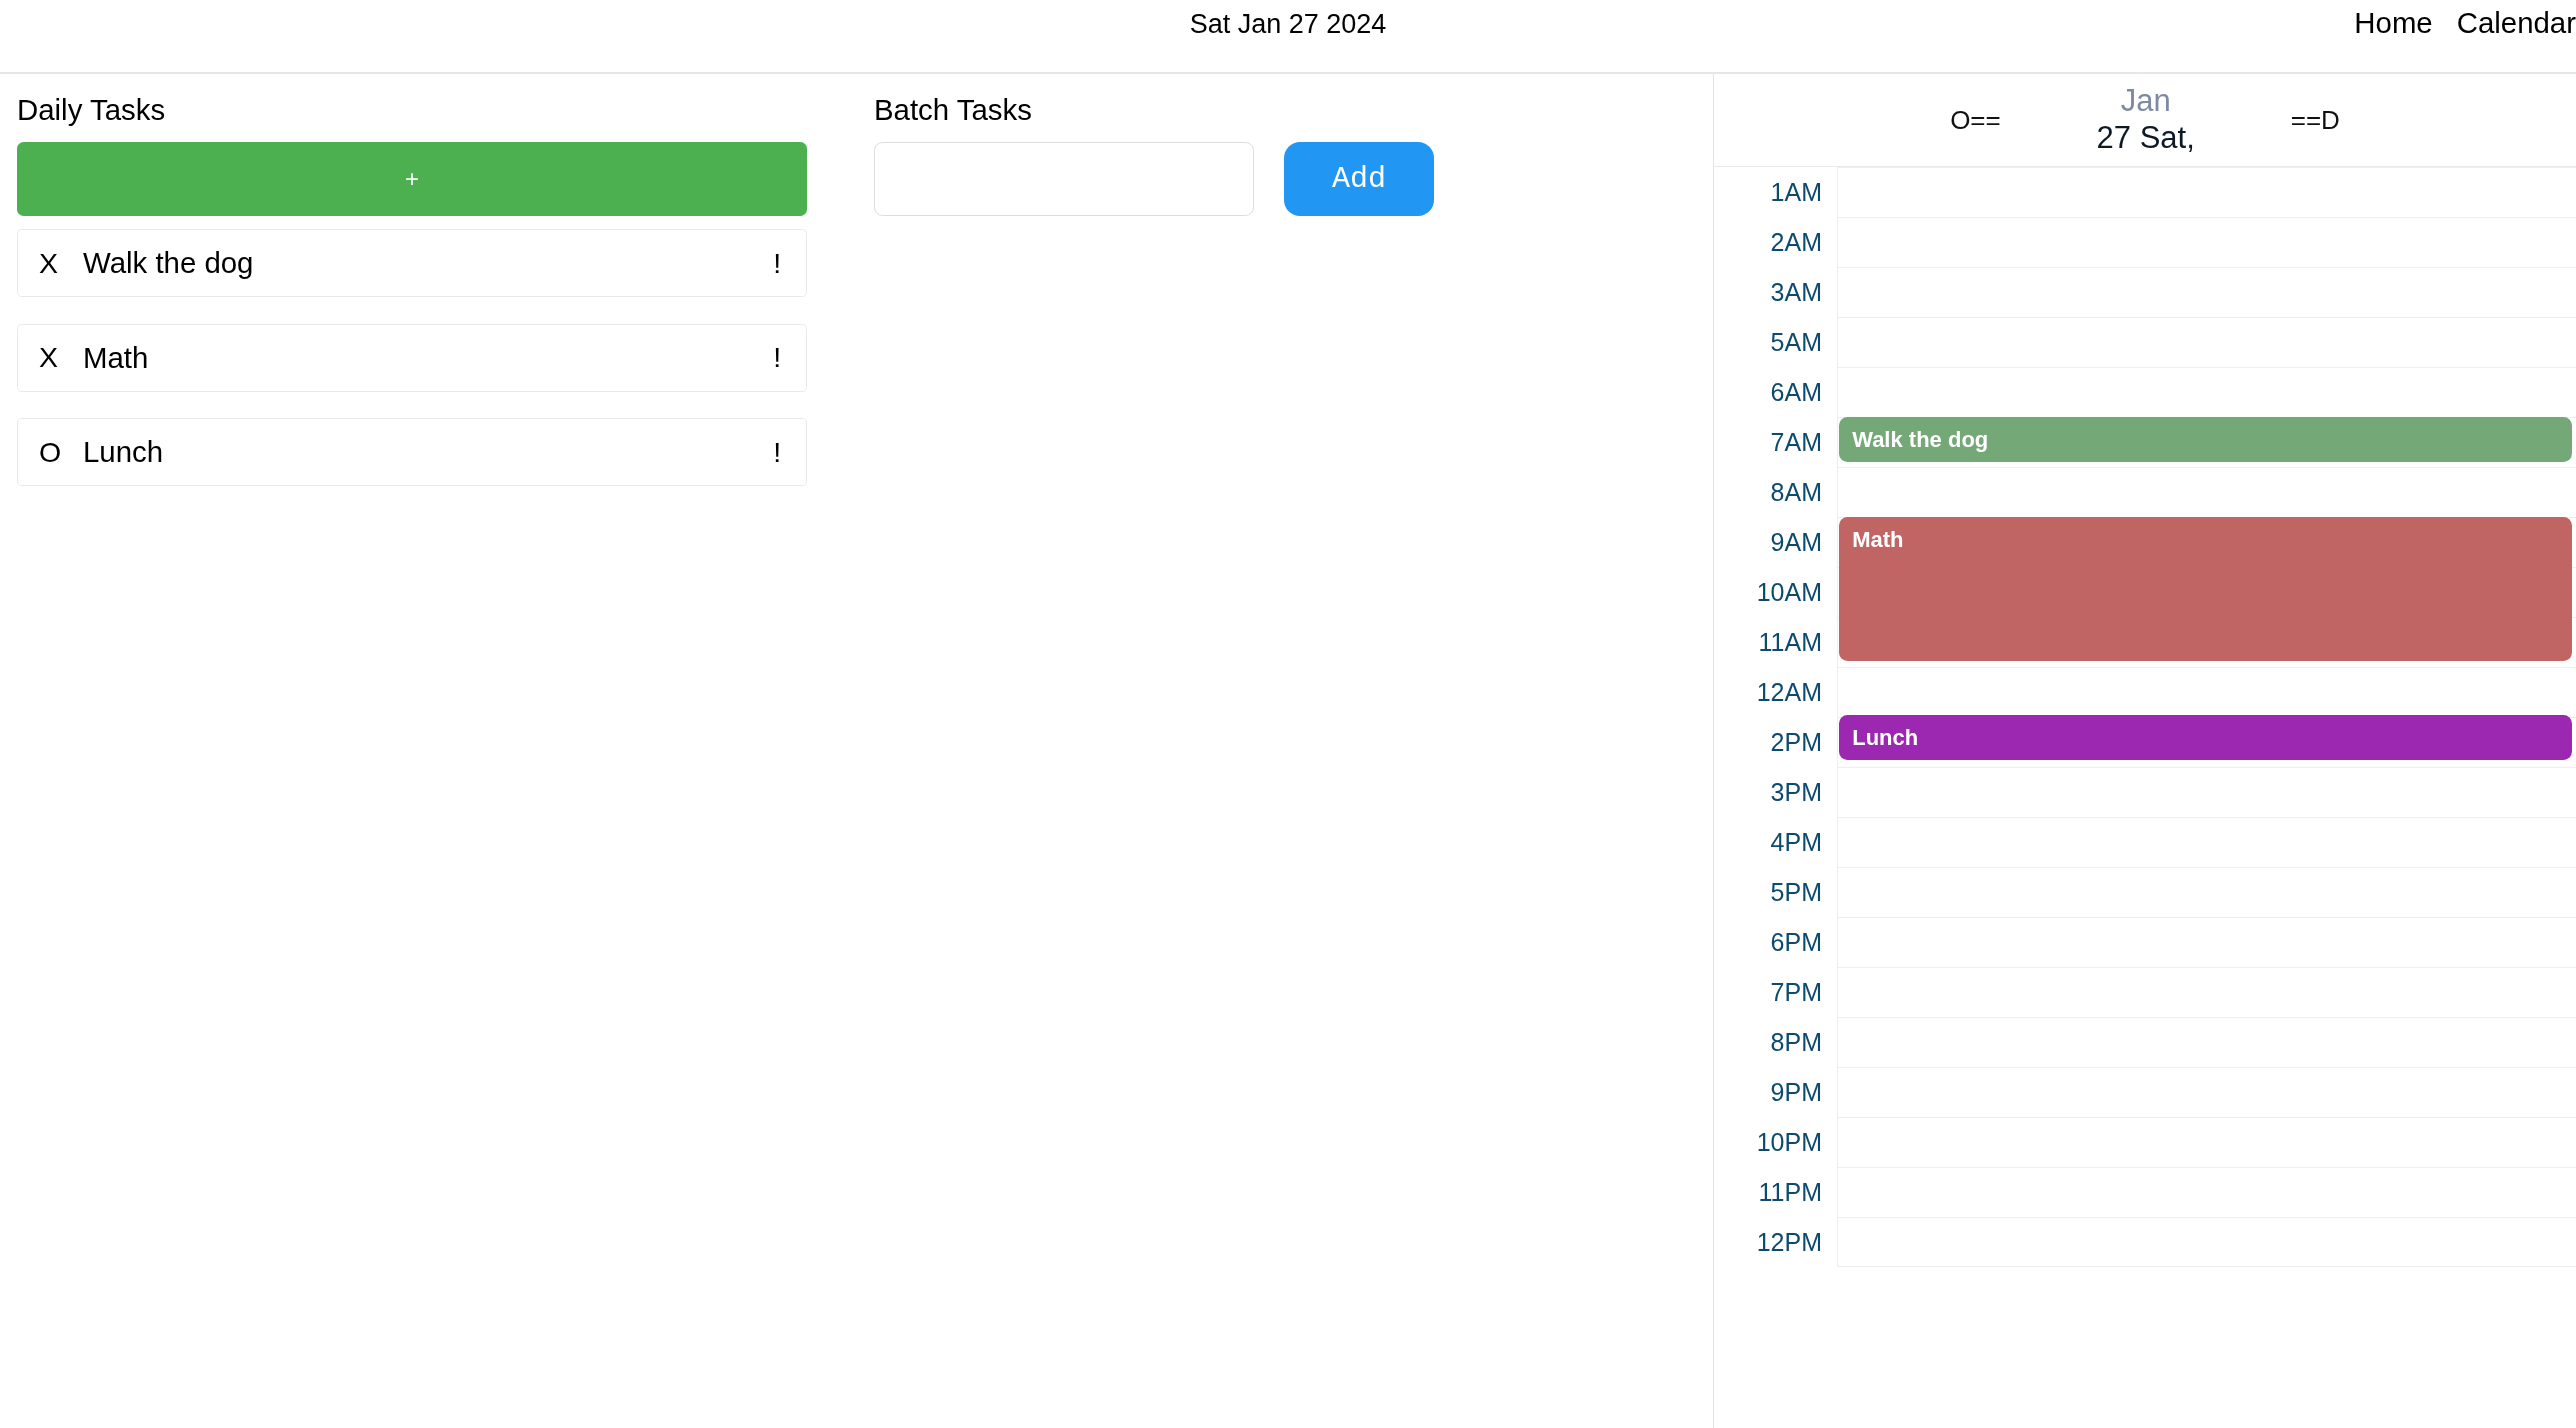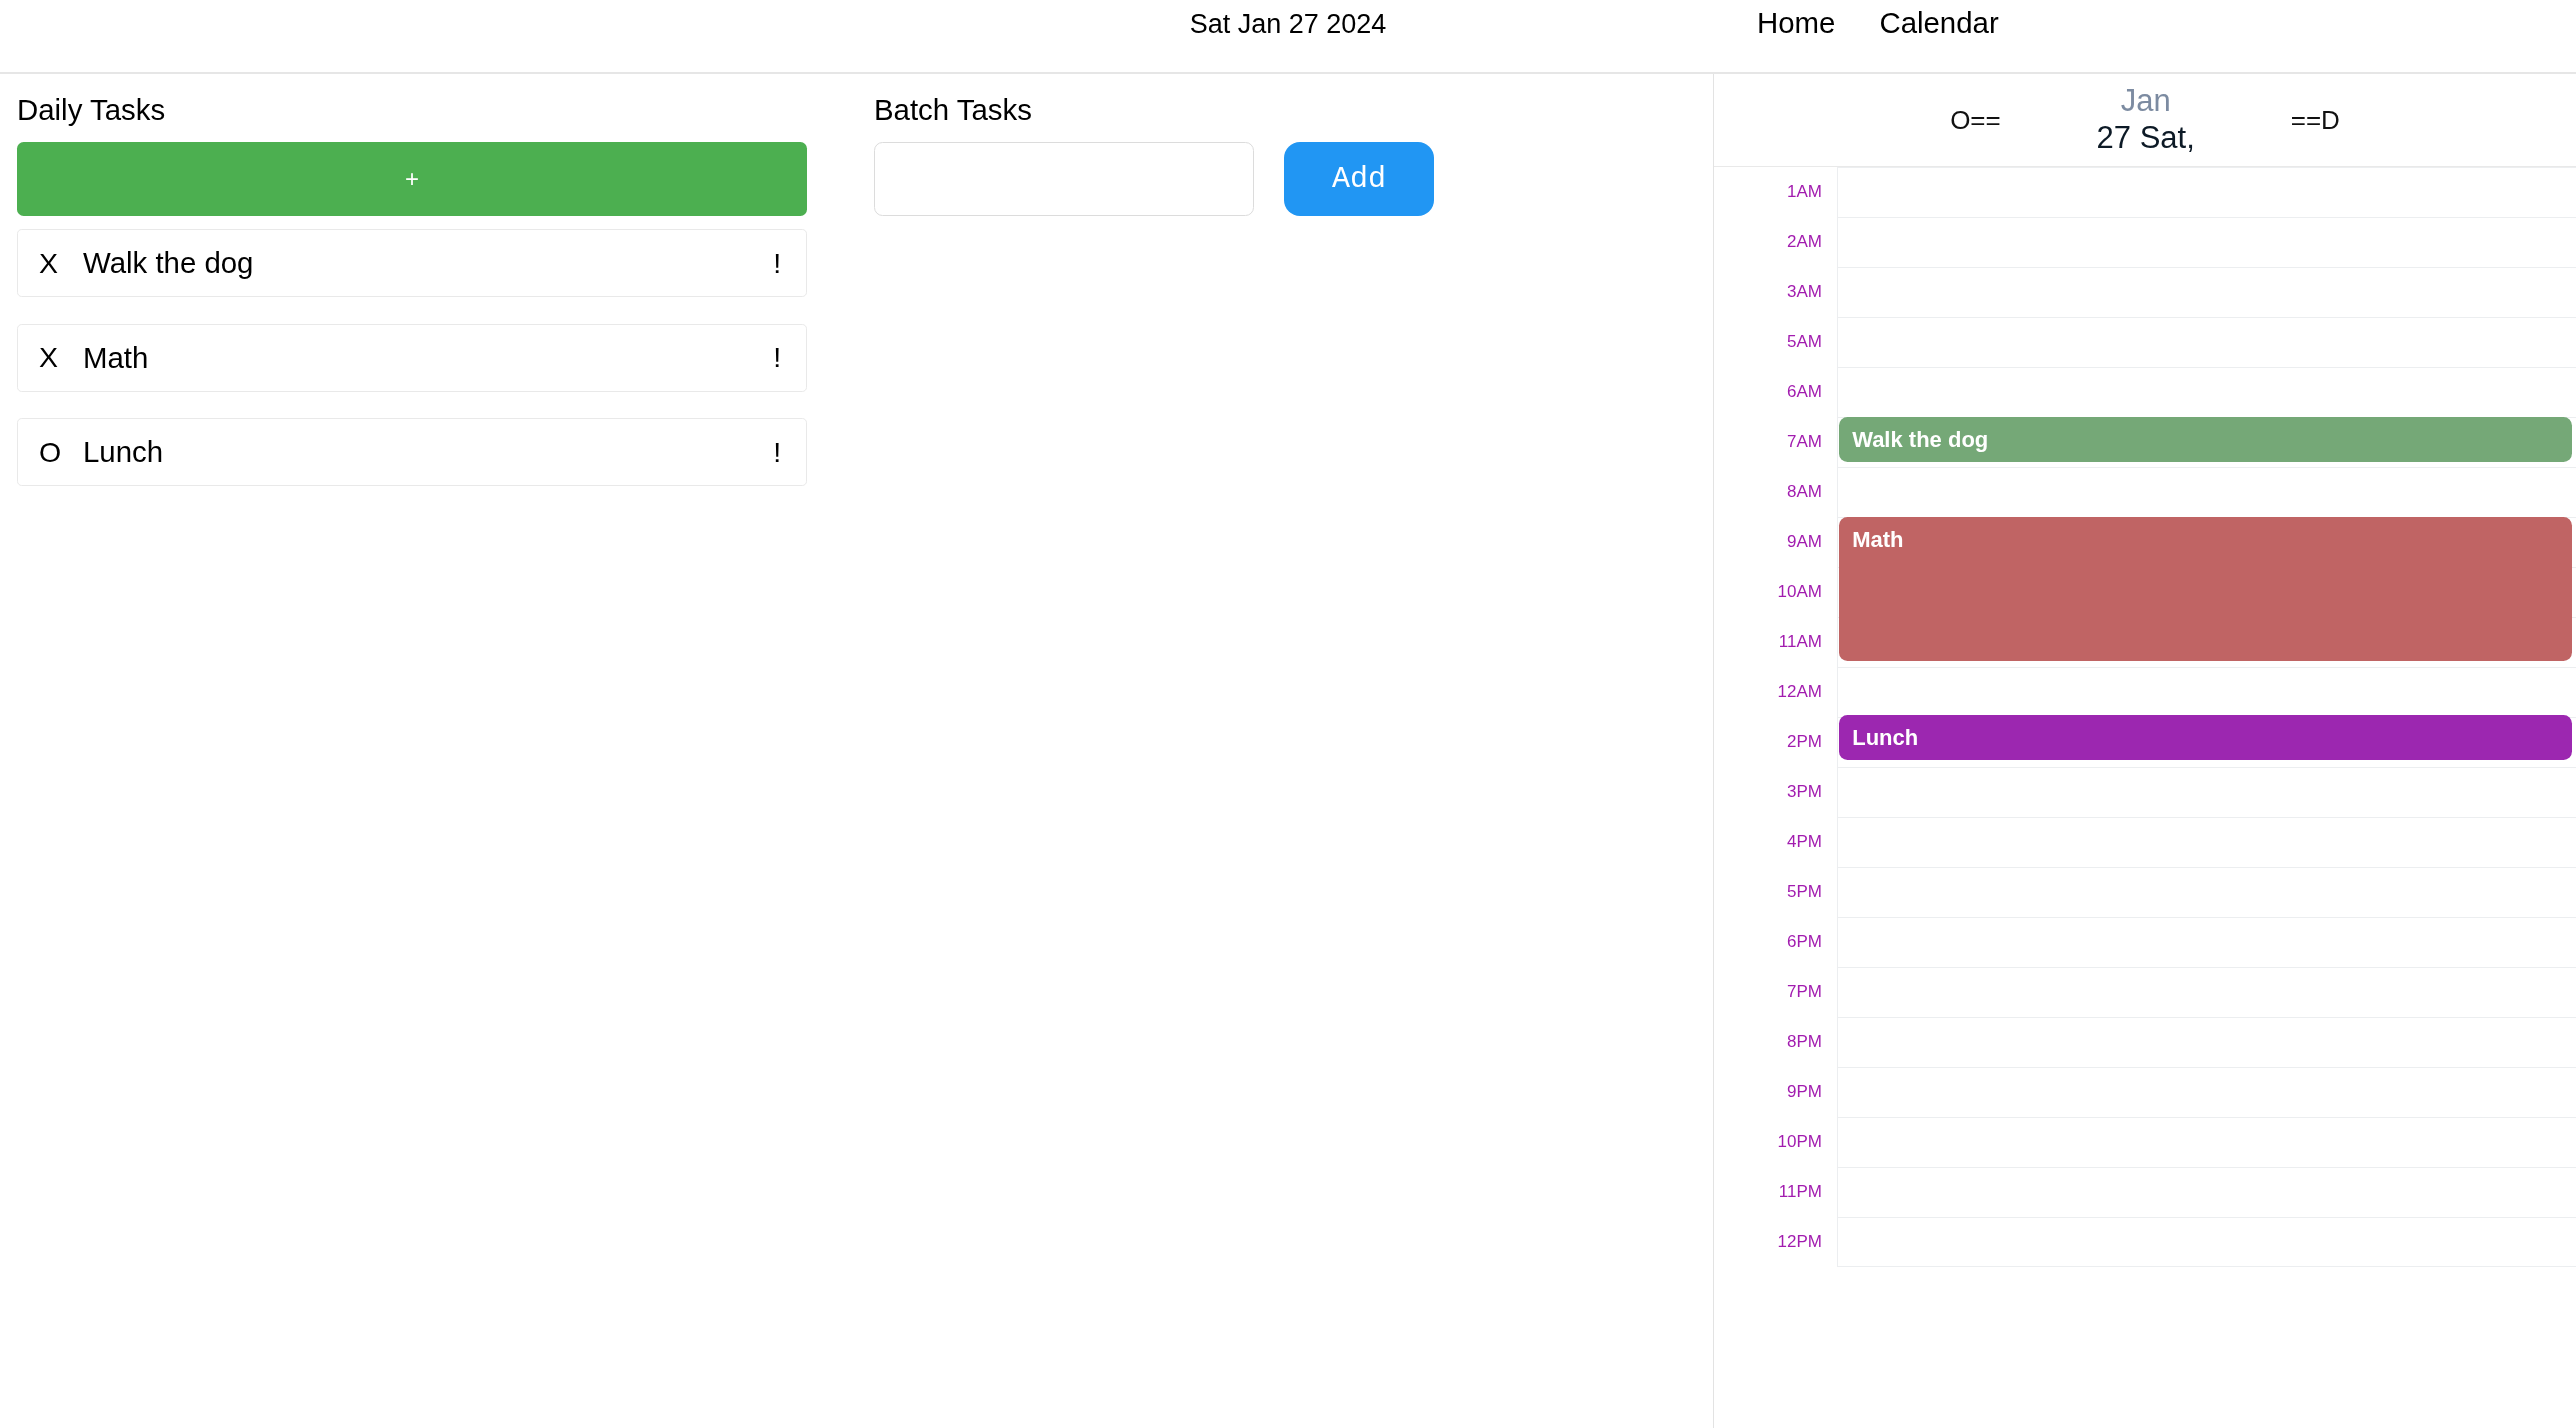--- a/index.html
+++ b/index.html
@@ -25,22 +25,22 @@
     font-size: 27px;
     color: #000000;
     line-height: 32px;
   }
   #nav-links {
     position: absolute;
     right: 0;
     top: 5.7px;
     width: 819px;
     display: flex;
-    justify-content: flex-start;
-    gap: 44px;
+    justify-content: flex-end;
+    gap: 24px;
   }
   #nav-links a {
     font-size: 29.4px;
     color: #000000;
     text-decoration: none;
     line-height: 34px;
   }
 
   #divider-h {
     position: absolute;
@@ -219,22 +219,22 @@
   .hour-row {
     display: flex;
     height: 50px;
     align-items: stretch;
   }
   .hour-label {
     width: 123px;
     flex: 0 0 123px;
     text-align: right;
     padding-right: 15px;
-    font-size: 17px;
-    color: #a21caf;
+    font-size: 25px;
+    color: #0c4a6e;
     display: flex;
     align-items: center;
     justify-content: flex-end;
     background: #ffffff;
   }
   .hour-cell {
     flex: 1 1 auto;
     border-top: 1.9px solid #eceef0;
     border-left: 1.9px solid #eceef0;
     background: #ffffff;

